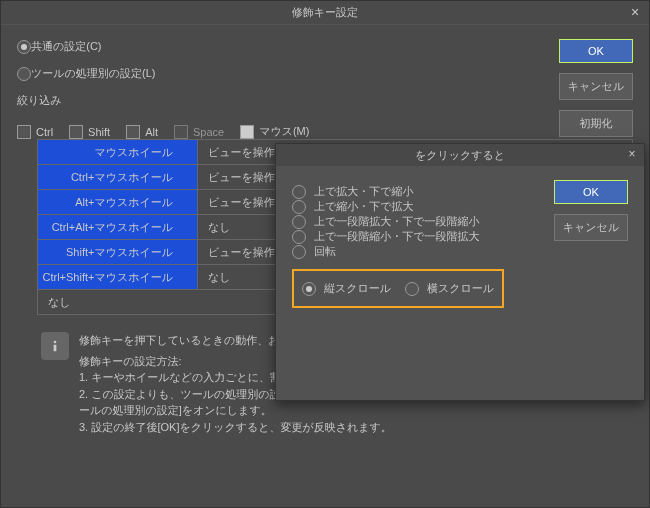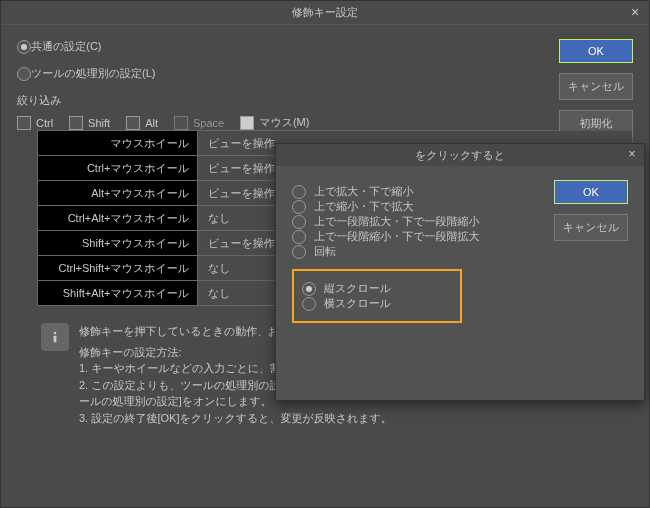--- a/index.html
+++ b/index.html
@@ -8,44 +8,44 @@
 .title-bar{height:24px;display:flex;align-items:center;justify-content:center;position:relative;background:#4a4a4a;border-bottom:1px solid #555}
 .title-bar .close{position:absolute;right:4px;top:2px;width:20px;height:18px;display:flex;align-items:center;justify-content:center;cursor:pointer;font-size:14px;color:#ccc}
 .main-body{padding:14px 16px;position:relative}
 .radio-row{display:flex;align-items:center;margin-bottom:12px;}
 .radio{width:14px;height:14px;border-radius:50%;border:1px solid #999;background:#555;display:inline-flex;align-items:center;justify-content:center;flex-shrink:0}
 .radio.checked::after{content:"";width:6px;height:6px;border-radius:50%;background:#ccc}
 .btn{background:#5a5a5a;border:1px solid #777;padding:5px 0;text-align:center;cursor:pointer;min-width:74px}
 .btn.primary{background:#4169b8;border:1px solid #bef264;color:#fff}
 .btn-col{position:absolute;right:16px;top:14px;display:flex;flex-direction:column;gap:10px}
 .filter-section{margin-top:6px}
-.filter-label{margin-bottom:7px}
+.filter-label{margin-bottom:16px}
 .filter-row{display:flex;align-items:center;gap:16px;}
 .checkbox{width:14px;height:14px;border:1px solid #999;background:#555;display:inline-block;flex-shrink:0}
 .checkbox.checked{background:#ccc}
 .chk-item{display:flex;align-items:center;gap:5px}
 .bindings{margin-left:20px}
 .bind-row{display:flex;height:26px;border:1px solid #666;margin-bottom:-1px}
-.bind-label{width:160px;background:#000000;display:flex;align-items:center;justify-content:flex-end;padding-right:8px;border-right:1px solid #666}
+.bind-label{width:160px;background:#1d4ed8;display:flex;align-items:center;justify-content:flex-end;padding-right:24px;border-right:1px solid #666}
 .bind-value{flex:1;background:#4a4a4a;display:flex;align-items:center;padding-left:10px;position:relative}
 .info-box{display:flex;gap:10px;padding:10px 4px;margin-top:8px;margin-left:20px}
 .info-icon{width:28px;height:28px;background:#666;border-radius:4px;display:flex;align-items:center;justify-content:center;flex-shrink:0}
 .info-icon svg{width:16px;height:16px;fill:#ccc}
 .info-text{line-height:1.5;font-size:10px;color:#bbb}
 .info-text .hdr{font-size:11px;margin-bottom:4px}
 
 
 .sub-dialog{position:absolute;left:275px;top:143px;width:370px;height:258px;background:#525252;border:1px solid #333;box-shadow:0 4px 12px rgba(0,0,0,0.5)}
 .sub-title{height:22px;background:#484848;display:flex;align-items:center;justify-content:center;position:relative}
 .sub-title .close{position:absolute;right:3px;top:2px;width:18px;height:16px;display:flex;align-items:center;justify-content:center;cursor:pointer;font-size:12px}
 .sub-body{padding:14px 16px;position:relative}
 .sub-btn-col{position:absolute;right:16px;top:14px;display:flex;flex-direction:column;gap:10px}
 .opt-list{display:flex;flex-direction:column;margin-top:4px}
 .opt-item{display:flex;align-items:center;gap:8px}
-.highlight-box{border:2px solid #f5a623;padding:10px 8px;margin-top:10px;display:inline-flex;flex-direction:column;min-width:170px}
+.highlight-box{border:2px solid #f5a623;padding:10px 8px;margin-top:10px;display:inline-flex;gap:14px;min-width:170px}
 </style>
 </head>
 <body>
 
 <div class="main-dialog">
   <div class="title-bar">
     <span>修飾キー設定</span>
     <span class="close">×</span>
   </div>
   <div class="main-body">
@@ -108,21 +108,20 @@
           </div>
         <div class="bind-row">
             <div class="bind-label">Shift+マウスホイール</div>
             <div class="bind-value">ビューを操作</div>
           </div>
         <div class="bind-row">
             <div class="bind-label">Ctrl+Shift+マウスホイール</div>
             <div class="bind-value">なし</div>
           </div>
         <div class="bind-row">
-            <div class="bind-label">Shift+Alt+マウスホイール</div>
             <div class="bind-value">なし</div>
           </div>
       </div>
 
       <div class="info-box">
         <div class="info-icon">
           <svg viewBox="0 0 24 24">
               <circle cx="12" cy="6" r="2"></circle>
               <rect x="10" y="10" width="4" height="10" rx="1"></rect>
             </svg>

